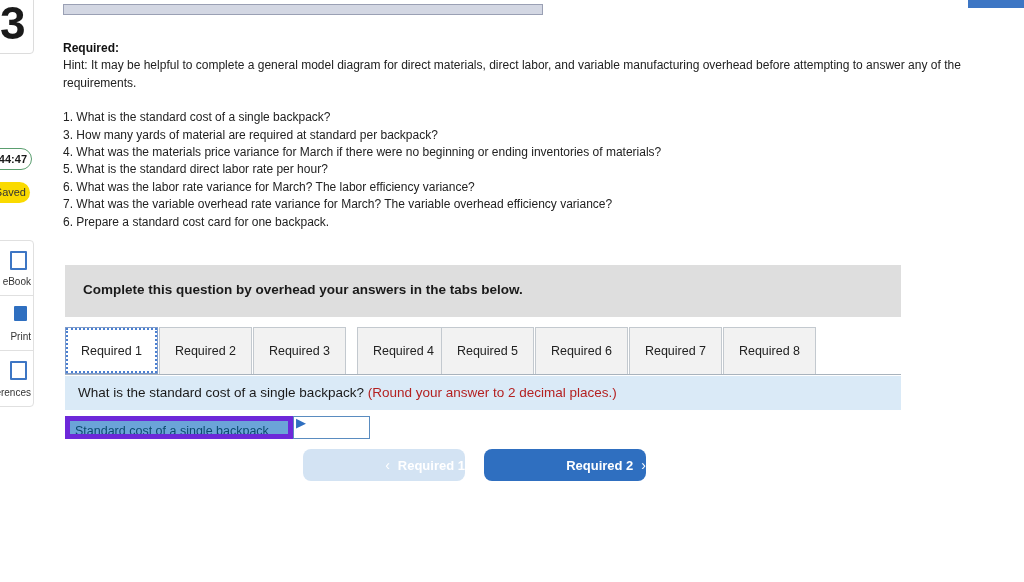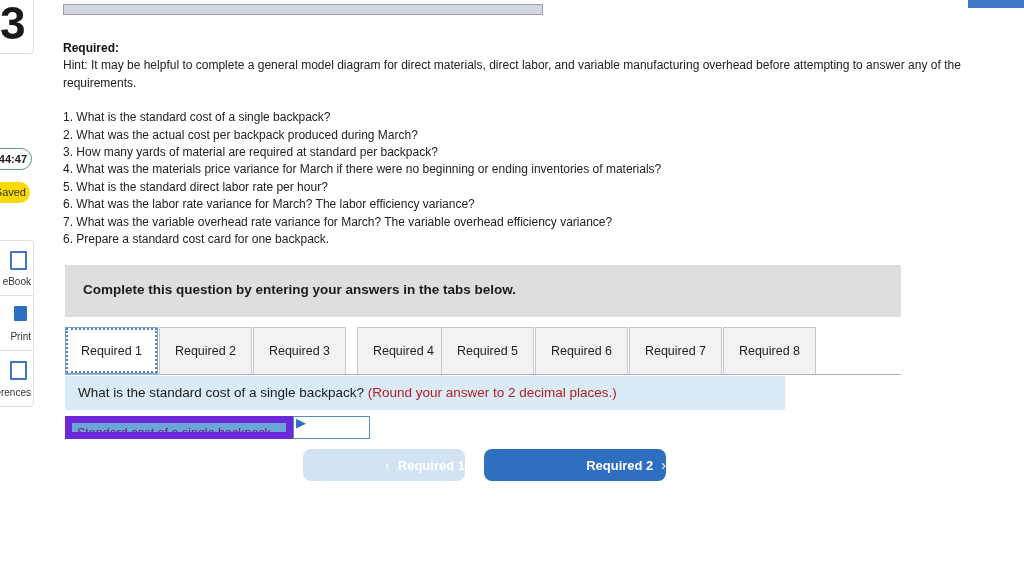--- a/index.html
+++ b/index.html
@@ -214,21 +214,21 @@
     outline: 2px dotted #4a7fd1;
     outline-offset: -3px;
     z-index: 4;
   }
 
   
   .prompt-bar {
     position: absolute;
     left: 65px;
     top: 376px;
-    width: 720px;
+    width: 836px;
     height: 34px;
     background: #daeaf7;
     box-sizing: border-box;
   }
   .prompt-text {
     position: absolute;
     left: 13px;
     top: 9px;
     font-size: 13.5px;
     color: #1a1a1a;
@@ -243,24 +243,24 @@
     top: 416px;
     height: 23px;
   }
   .answer-label-cell {
     position: absolute;
     left: 0;
     top: 0;
     width: 228px;
     height: 23px;
     background: #6ba4d8;
-    border: 7px solid #6d28d9;
+    border: 5px solid #6d28d9;
     box-sizing: border-box;
     font-size: 12.5px;
-    color: #701a75;
+    color: #0c4a6e;
     line-height: 21px;
     padding-left: 5px;
     white-space: nowrap;
     overflow: hidden;
   }
   .answer-input-cell {
     position: absolute;
     left: 228px;
     top: 0;
     width: 77px;
@@ -294,21 +294,21 @@
   .nav-prev {
     left: 303px;
     top: 449px;
     width: 162px;
     background: #d3e3f3;
     color: #ffffff;
   }
   .nav-next {
     left: 484px;
     top: 449px;
-    width: 182px;
+    width: 162px;
     background: #2f6fc0;
     color: #ffffff;
   }
   .chev { font-weight: 400; font-size: 14px; }
   .nav-prev .chev { margin-right: 8px; }
   .nav-next .chev { margin-left: 8px; }
 </style>
 </head>
 <body>
 
@@ -340,32 +340,31 @@
   </div>
 
   <div class="top-scroll"></div>
 
   <div class="body-text">
     <div class="req-head">Required:</div>
     <div class="hint-line">Hint:  It may be helpful to complete a general model diagram for direct materials, direct labor, and variable manufacturing overhead before attempting to answer any of the requirements.</div>
     <div class="spacer-line"></div>
     <div class="q-list">
       <div class="q-item">1. What is the standard cost of a single backpack?</div>
-      <div class="q-item">2. What was the actual cost per backpack produced during March?</div>
       <div class="q-item">3. How many yards of material are required at standard per backpack?</div>
       <div class="q-item">4. What was the materials price variance for March if there were no beginning or ending inventories of materials?</div>
       <div class="q-item">5. What is the standard direct labor rate per hour?</div>
       <div class="q-item">6. What was the labor rate variance for March? The labor efficiency variance?</div>
       <div class="q-item">7. What was the variable overhead rate variance for March? The variable overhead efficiency variance?</div>
       <div class="q-item">6. Prepare a standard cost card for one backpack.</div>
     </div>
   </div>
 
   <div class="instruct-banner">
-    <div class="instruct-text">Complete this question by entering your answers in the tabs below.</div>
+    <div class="instruct-text">Complete this question by overhead your answers in the tabs below.</div>
   </div>
 
   <div class="tab-strip">
     <div class="tab active" style="left:0px;width:93px;">Required 1</div>
     <div class="tab" style="left:94px;width:93px;">Required 2</div>
     <div class="tab" style="left:188px;width:93px;">Required 3</div>
     <div class="tab" style="left:292px;width:93px;">Required 4</div>
     <div class="tab" style="left:376px;width:93px;">Required 5</div>
     <div class="tab" style="left:470px;width:93px;">Required 6</div>
     <div class="tab" style="left:564px;width:93px;">Required 7</div>

